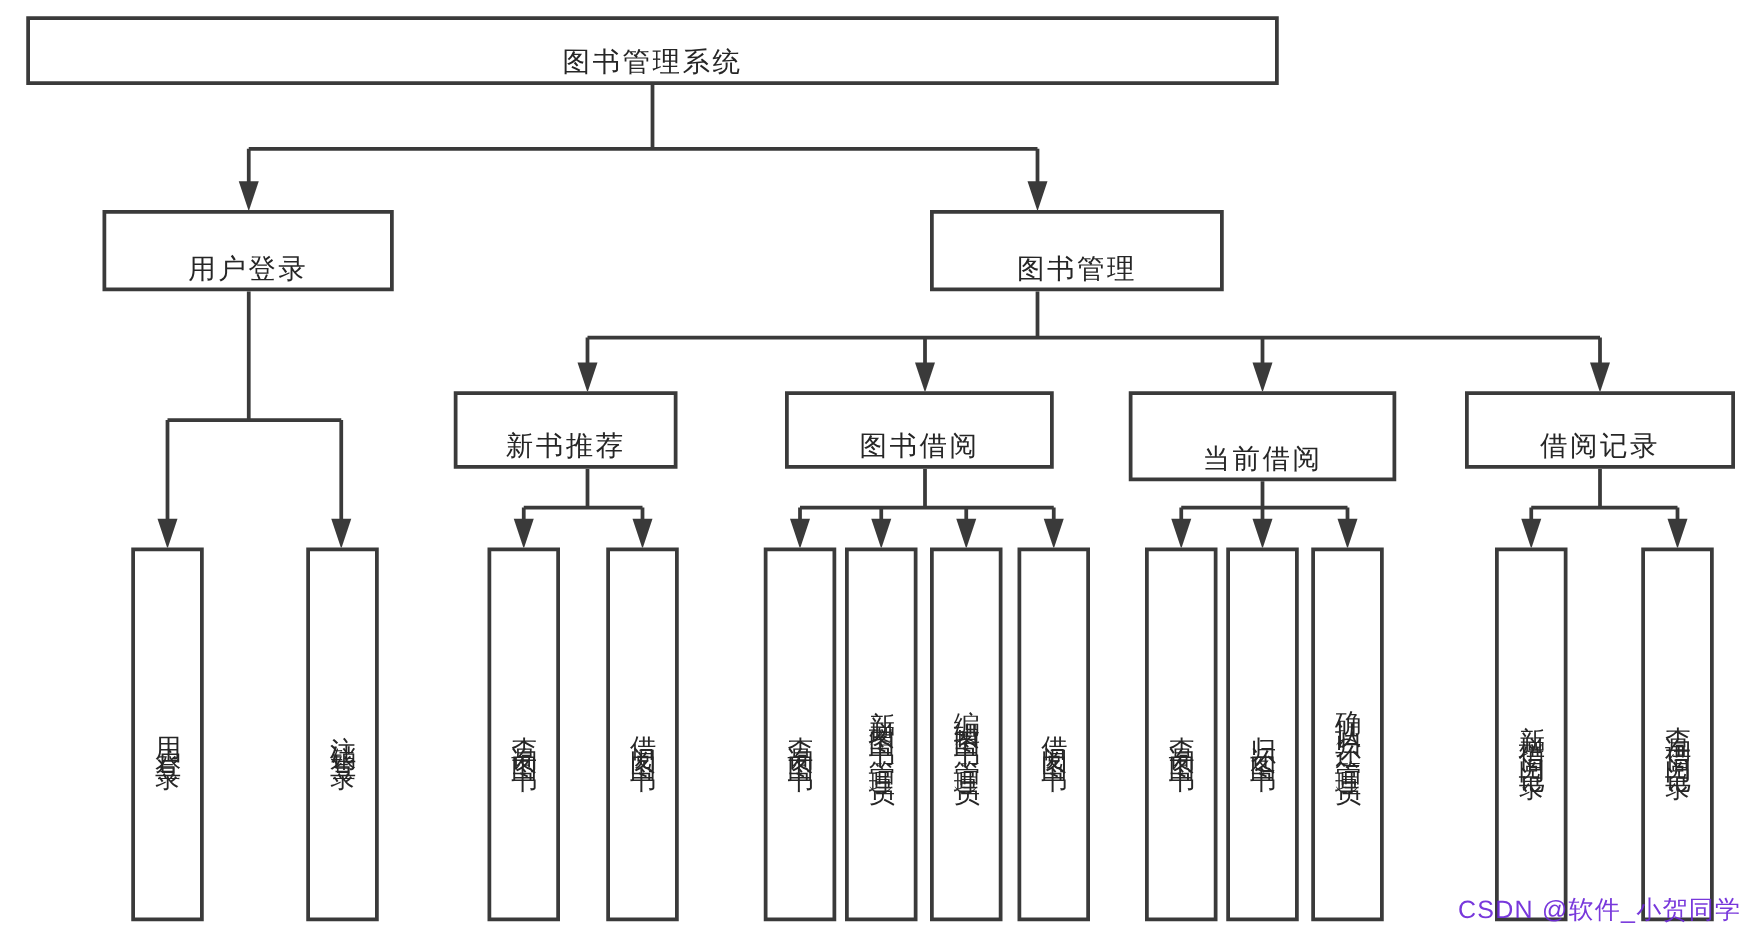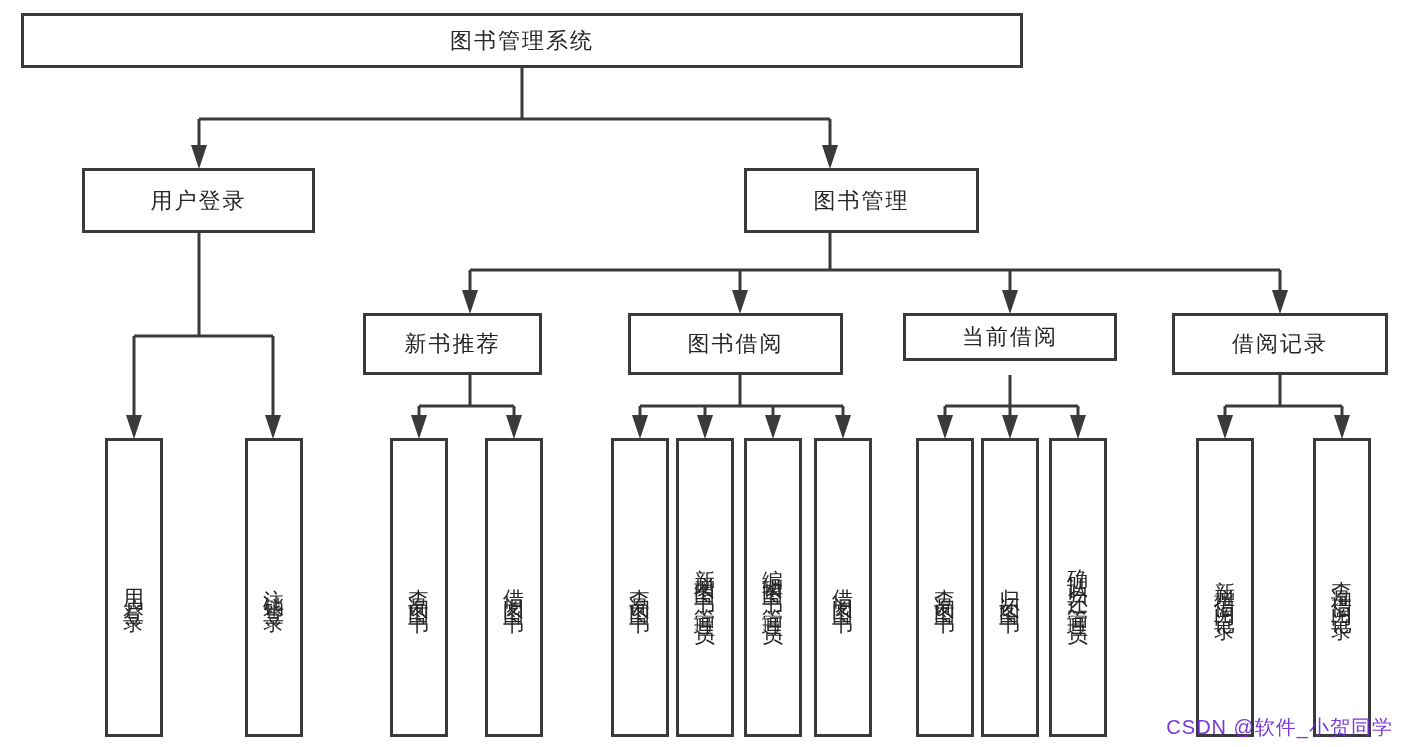--- a/index.html
+++ b/index.html
@@ -11,21 +11,21 @@
     font-family: "Liberation Sans", sans-serif;
     overflow: hidden;
   }
   svg.wires { position: absolute; left: 0; top: 0; width: 1405px; height: 747px; }
   .box-h {
     position: absolute;
     box-sizing: border-box;
     border: 3px solid #3a3a3a;
     background: #ffffff;
     display: flex;
-    align-items: center;
+    align-items: flex-end;
     justify-content: center;
     font-size: 22px;
     color: #262626;
     letter-spacing: 2px;
     white-space: nowrap;
   }
   .box-v {
     position: absolute;
     box-sizing: border-box;
     border: 3px solid #3a3a3a;
@@ -109,21 +109,21 @@
   <div class="box-h" style="left:700px; top:168px; width:235px; height:65px;margin-left:44px;">
     <span>图书管理</span>
   </div>
 
   <div class="box-h" style="left:363px; top:313px; width:179px; height:62px;">
     <span>新书推荐</span>
   </div>
   <div class="box-h" style="left:628px; top:313px; width:215px; height:62px;">
     <span>图书借阅</span>
   </div>
-  <div class="box-h" style="left:903px; top:313px; width:214px; height:48px;">
+  <div class="box-h" style="left:903px; top:313px; width:214px; height:72px;">
     <span>当前借阅</span>
   </div>
   <div class="box-h" style="left:1172px; top:313px; width:216px; height:62px;">
     <span>借阅记录</span>
   </div>
 
   <div class="box-v" style="left:105px; top:438px; width:58px; height:299px;">
     <span class="vtext">用户登录</span>
   </div>
   <div class="box-v" style="left:245px; top:438px; width:58px; height:299px;">

